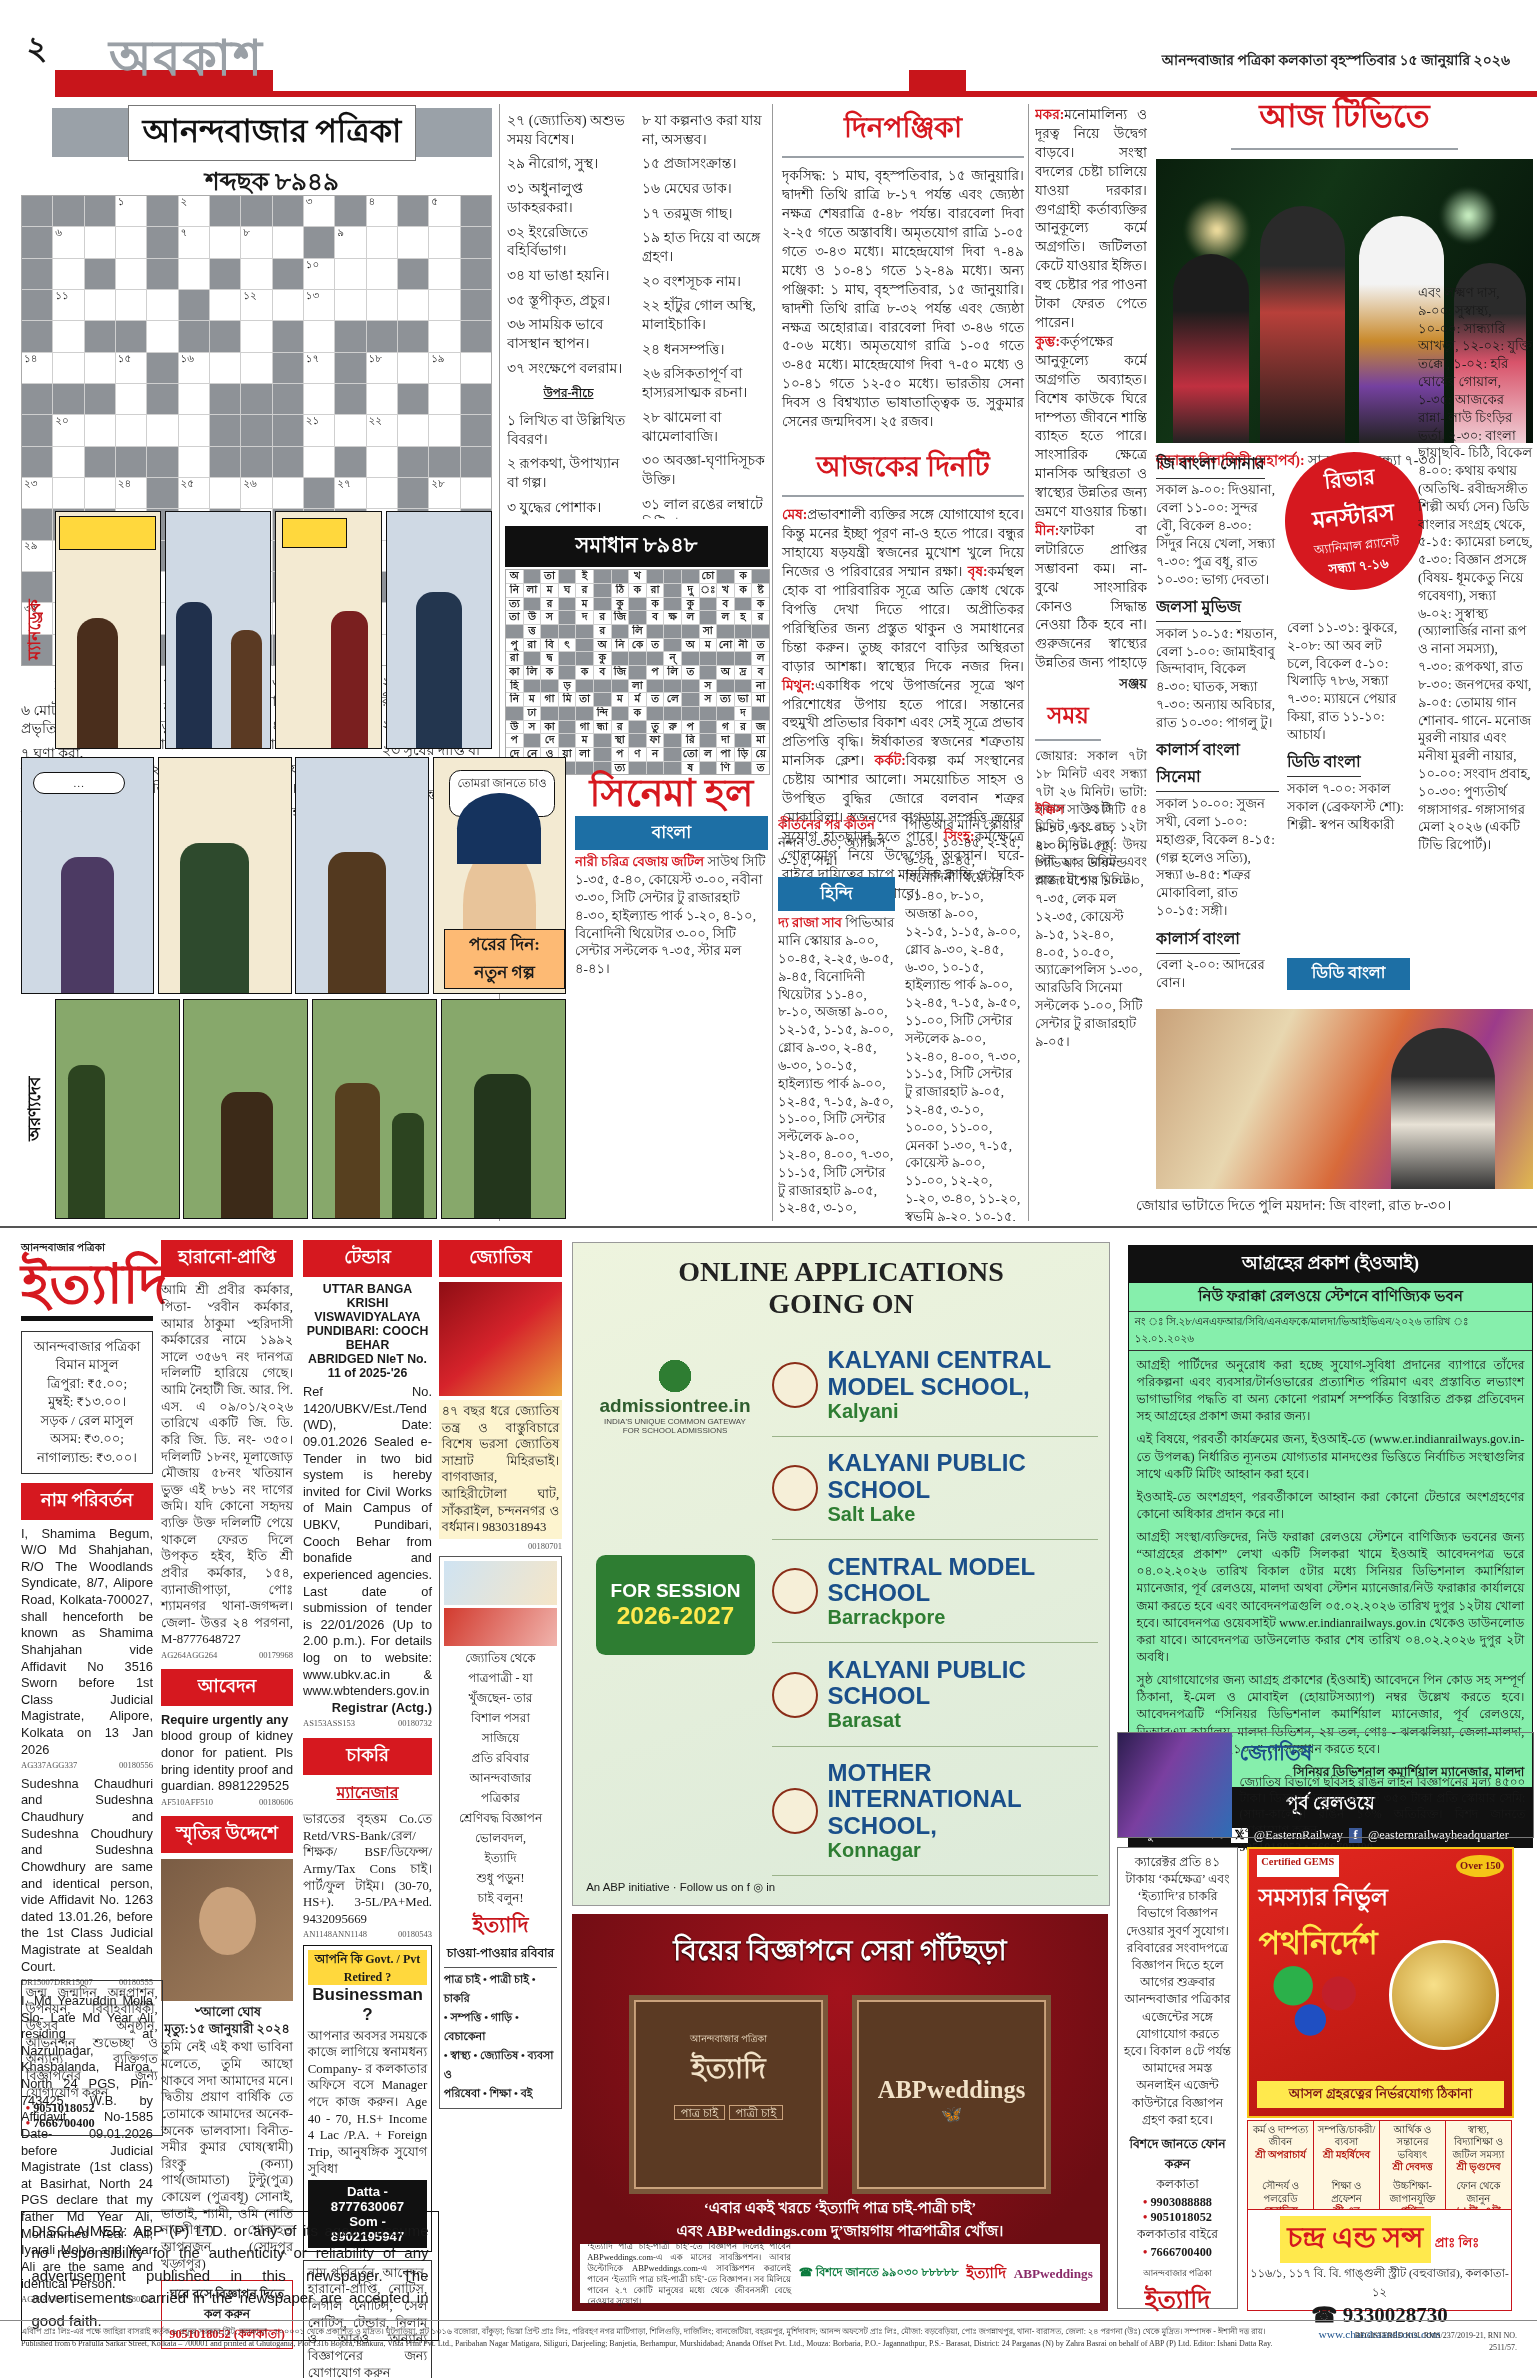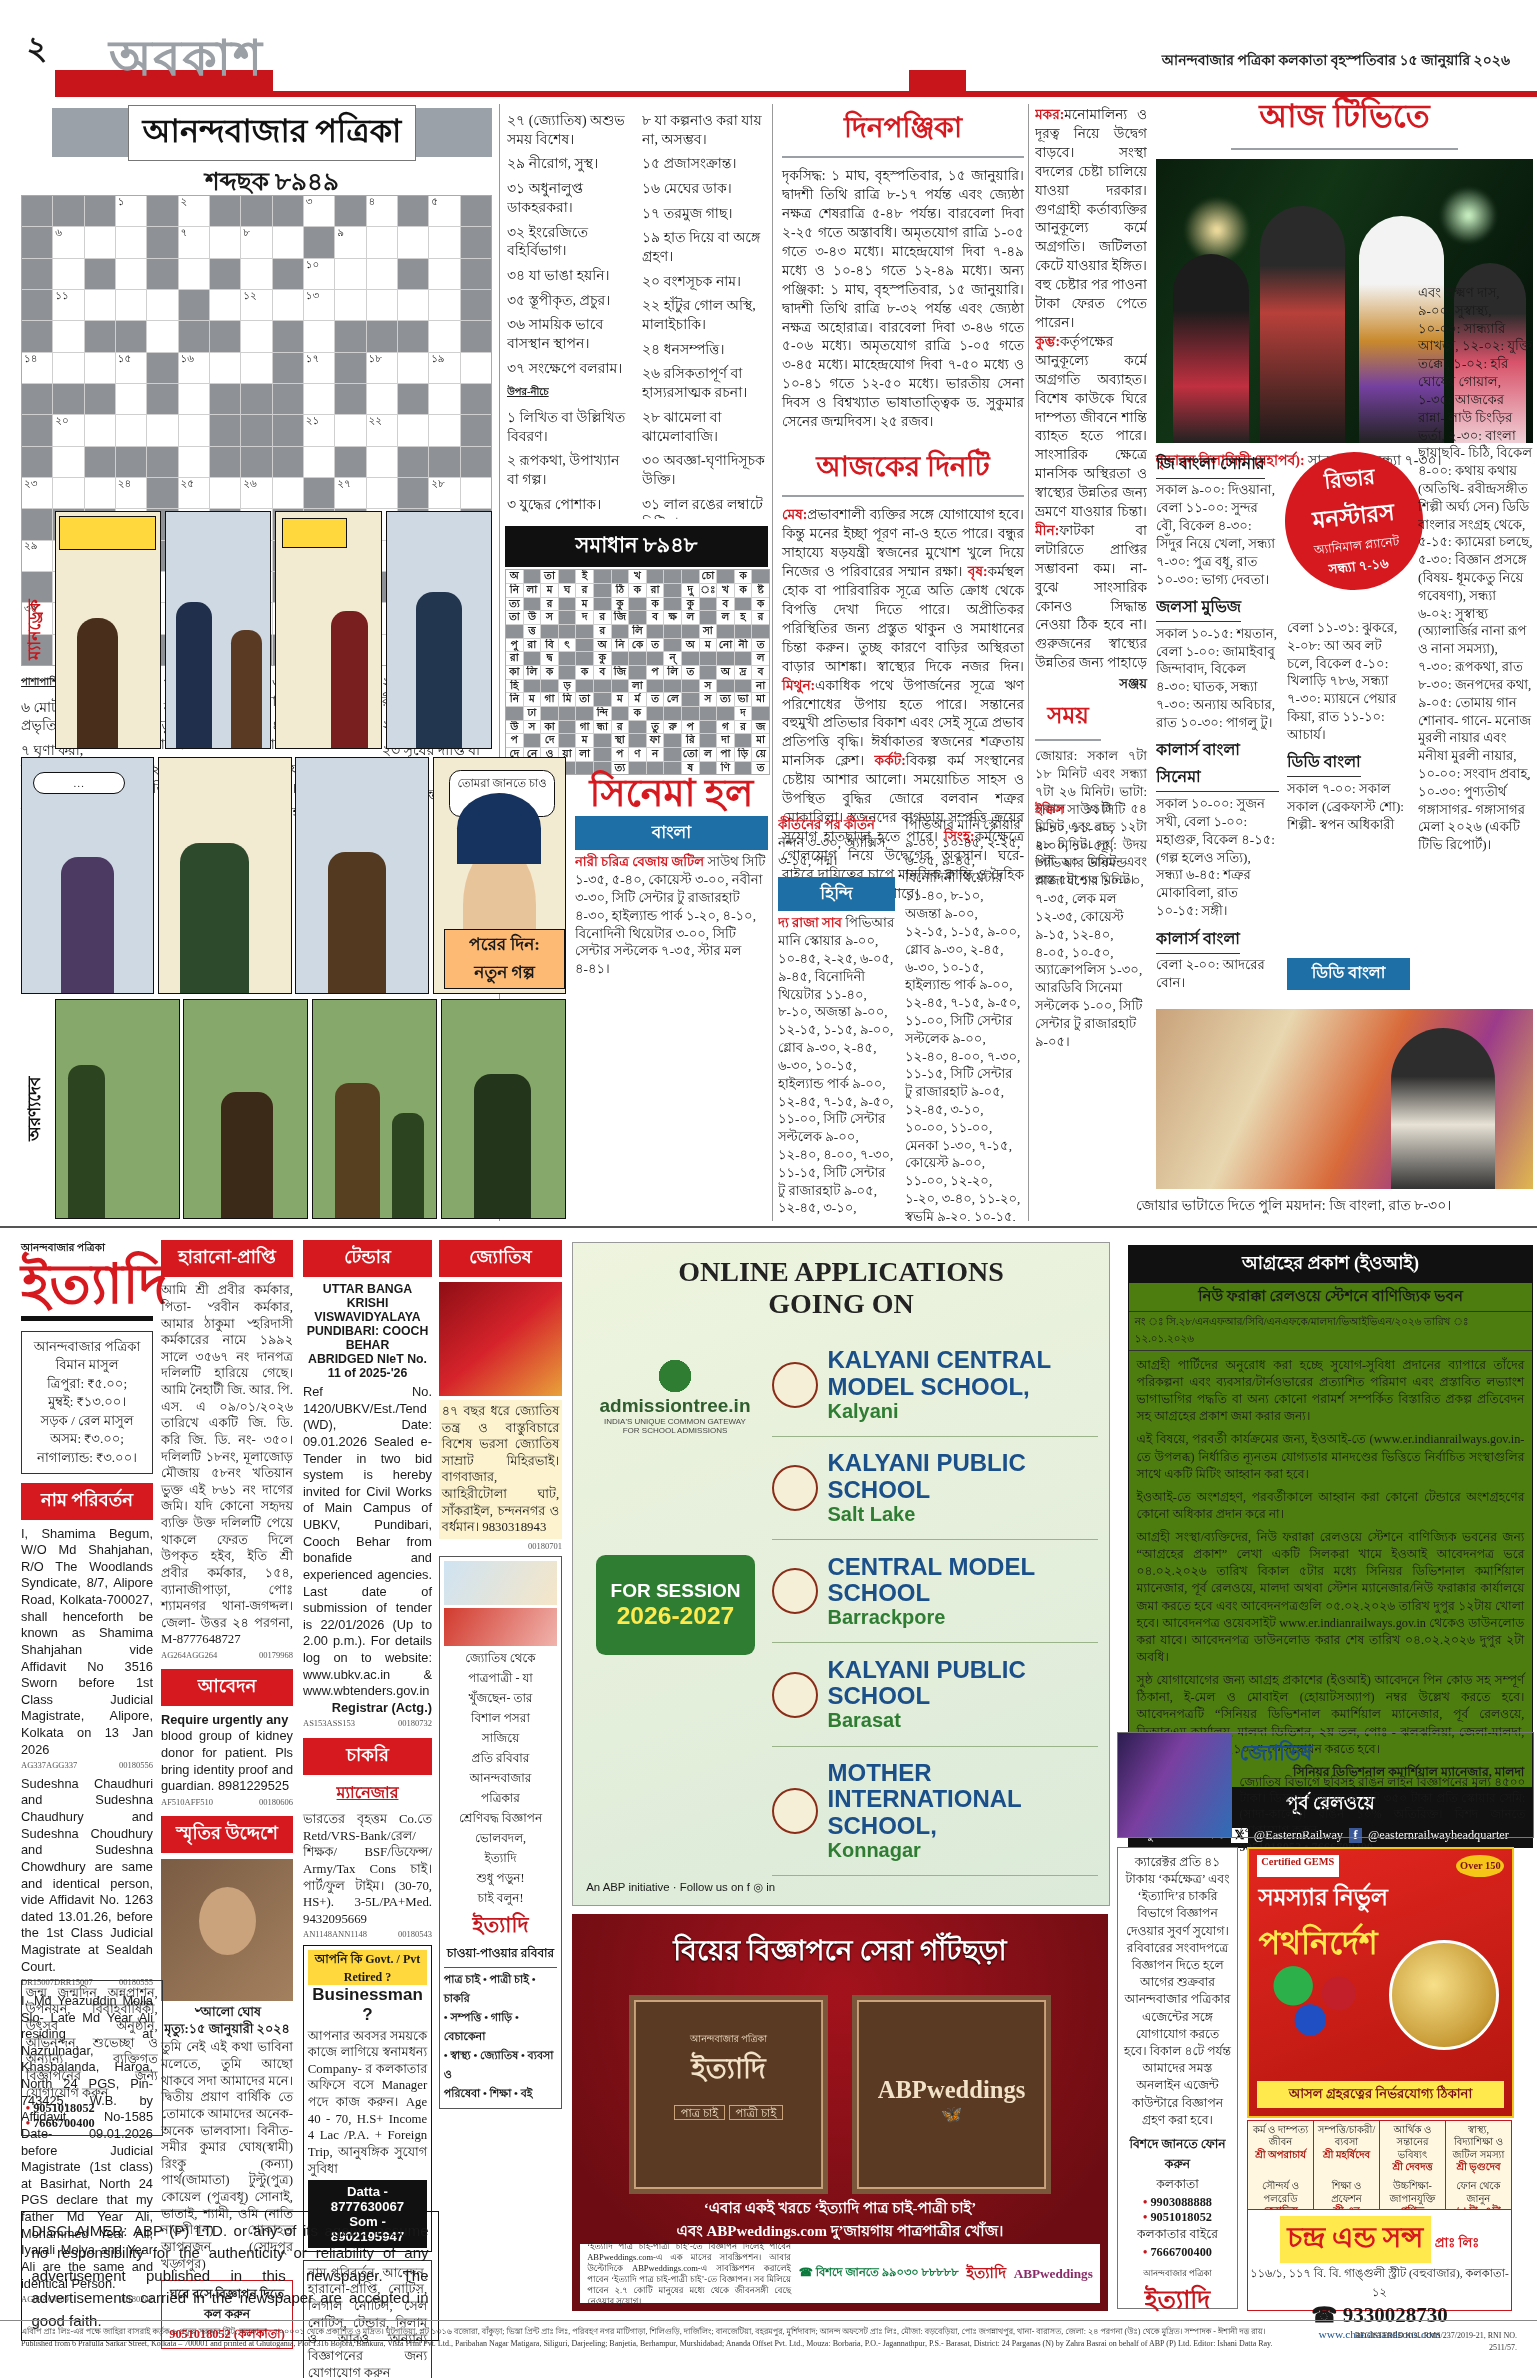--- a/index.html
+++ b/index.html
@@ -14,21 +14,21 @@
   .rule{background:#c8151b;height:5.7px;}
   
   .cw-titlebox{background:#9aa1a8;display:flex;align-items:center;justify-content:center;}
   .cw-paper{font-size:32px;font-weight:bold;color:#111;background:#fff;padding:0 13.2px;border:0.9px solid #777;}
   .cw-sub{font-size:24.6px;font-weight:bold;text-align:center;}
   .xgrid{display:grid;grid-template-columns:repeat(15,1fr);grid-auto-rows:1fr;border:0.9px solid #aaa;background:#cfcfcf;gap:0.9px;}
   .cc{background:#fff;font-size:10.4px;line-height:1;padding:0.9px 0 0 1.9px;color:#222;overflow:hidden;}
   .cc[data-v="#"]{background:#8e9297;color:transparent;}
   .sol .cc{font-size:10.4px;text-align:center;padding:0.9px 0 0 0;font-weight:bold;}
   .clue{font-size:14px;line-height:1.35;margin:0 0 5.7px 0;}
-  .clue-head{font-size:10px;font-weight:bold;text-decoration:underline;text-align:left;margin:0 0 7.6px 0;}
+  .clue-head{font-size:12px;font-weight:bold;text-decoration:underline;text-align:center;margin:0 0 7.6px 0;}
   .sol-head{background:#101010;color:#fff;font-size:21px;font-weight:bold;text-align:center;padding:2.8px 0;}
   
   .red-head{color:#d6181f;font-weight:bold;text-align:center;border-bottom:2.8px solid #9aa0a6;padding-bottom:2.8px;}
   .body-txt{font-size:13.7px;line-height:1.38;text-align:justify;}
   .sign{color:#d6181f;font-weight:bold;}
   .byline{text-align:right;font-weight:bold;font-size:13.2px;}
   
   .tv-photo{background:linear-gradient(120deg,#0a1f0d,#123516 35%,#0c2410 60%,#051108);position:relative;overflow:hidden;}
   .glow{position:absolute;border-radius:50%;filter:blur(1.9px);}
   .figure{position:absolute;bottom:0;}
@@ -59,21 +59,21 @@
   .blackbox{background:#111;color:#fff;font-weight:bold;padding:3.8px;text-align:center;}
   .photo-sepia{background:linear-gradient(135deg,#7a5c44,#a3805e);position:relative;}
   .face{position:absolute;border-radius:50%;background:#caa27c;}
   
   .adm{background:linear-gradient(160deg,#eef4de,#dcead9);border:0.9px solid #999;}
   .adm-title{font-size:28px;font-weight:bold;text-align:center;color:#222;line-height:1.15;}
   .school-name{color:#1a4f8a;font-size:24px;font-weight:bold;line-height:1.1;}
   .school-loc{color:#2e7d32;font-size:20px;font-weight:bold;}
   .slogo{width:42px;height:42px;border-radius:50%;border:2.8px solid #8a2c17;background:#f6efd8;flex:0 0 42px;}
   .session{background:#2e7d32;color:#fff;border-radius:9.5px;text-align:center;font-weight:bold;}
-  .eoi{border:1.9px solid #111;background:#4d7c0f;}
+  .eoi{border:1.9px solid #111;background:#86efac;}
   .eoi-bar{background:#111;color:#fff;text-align:center;font-weight:bold;font-size:18px;padding:2.8px 0;}
   .eoi p{font-size:12.3px;line-height:1.4;text-align:justify;margin:5.7px 7.6px;}
   .wed{background:radial-gradient(circle at 50% 20%,#a3121c,#6d0d13 75%);color:#fff;}
   .wed-frame{background:#5b3a23;border:5.7px solid #7a573a;box-shadow:inset 0 0 0 1.9px #caa27c;color:#f2e2c8;text-align:center;}
   .pnd{background:linear-gradient(160deg,#e2261f,#b3160f);border:2.8px solid #f5c518;color:#fff;}
   .astro-grid{display:grid;grid-template-columns:repeat(4,1fr);gap:0.9px;background:#c8151b;border:0.9px solid #c8151b;}
   .astro-cell{background:#fff7e0;font-size:10px;text-align:center;padding:2.8px 1.9px;line-height:1.25;color:#222;}
   .astro-cell b{color:#b3160f;}
   .chandra{background:#fff;border:1.9px solid #c8151b;text-align:center;}
   .chandra-name{color:#d6181f;font-size:28px;font-weight:bold;background:#ffe94d;display:inline-block;padding:0 7.6px;}

